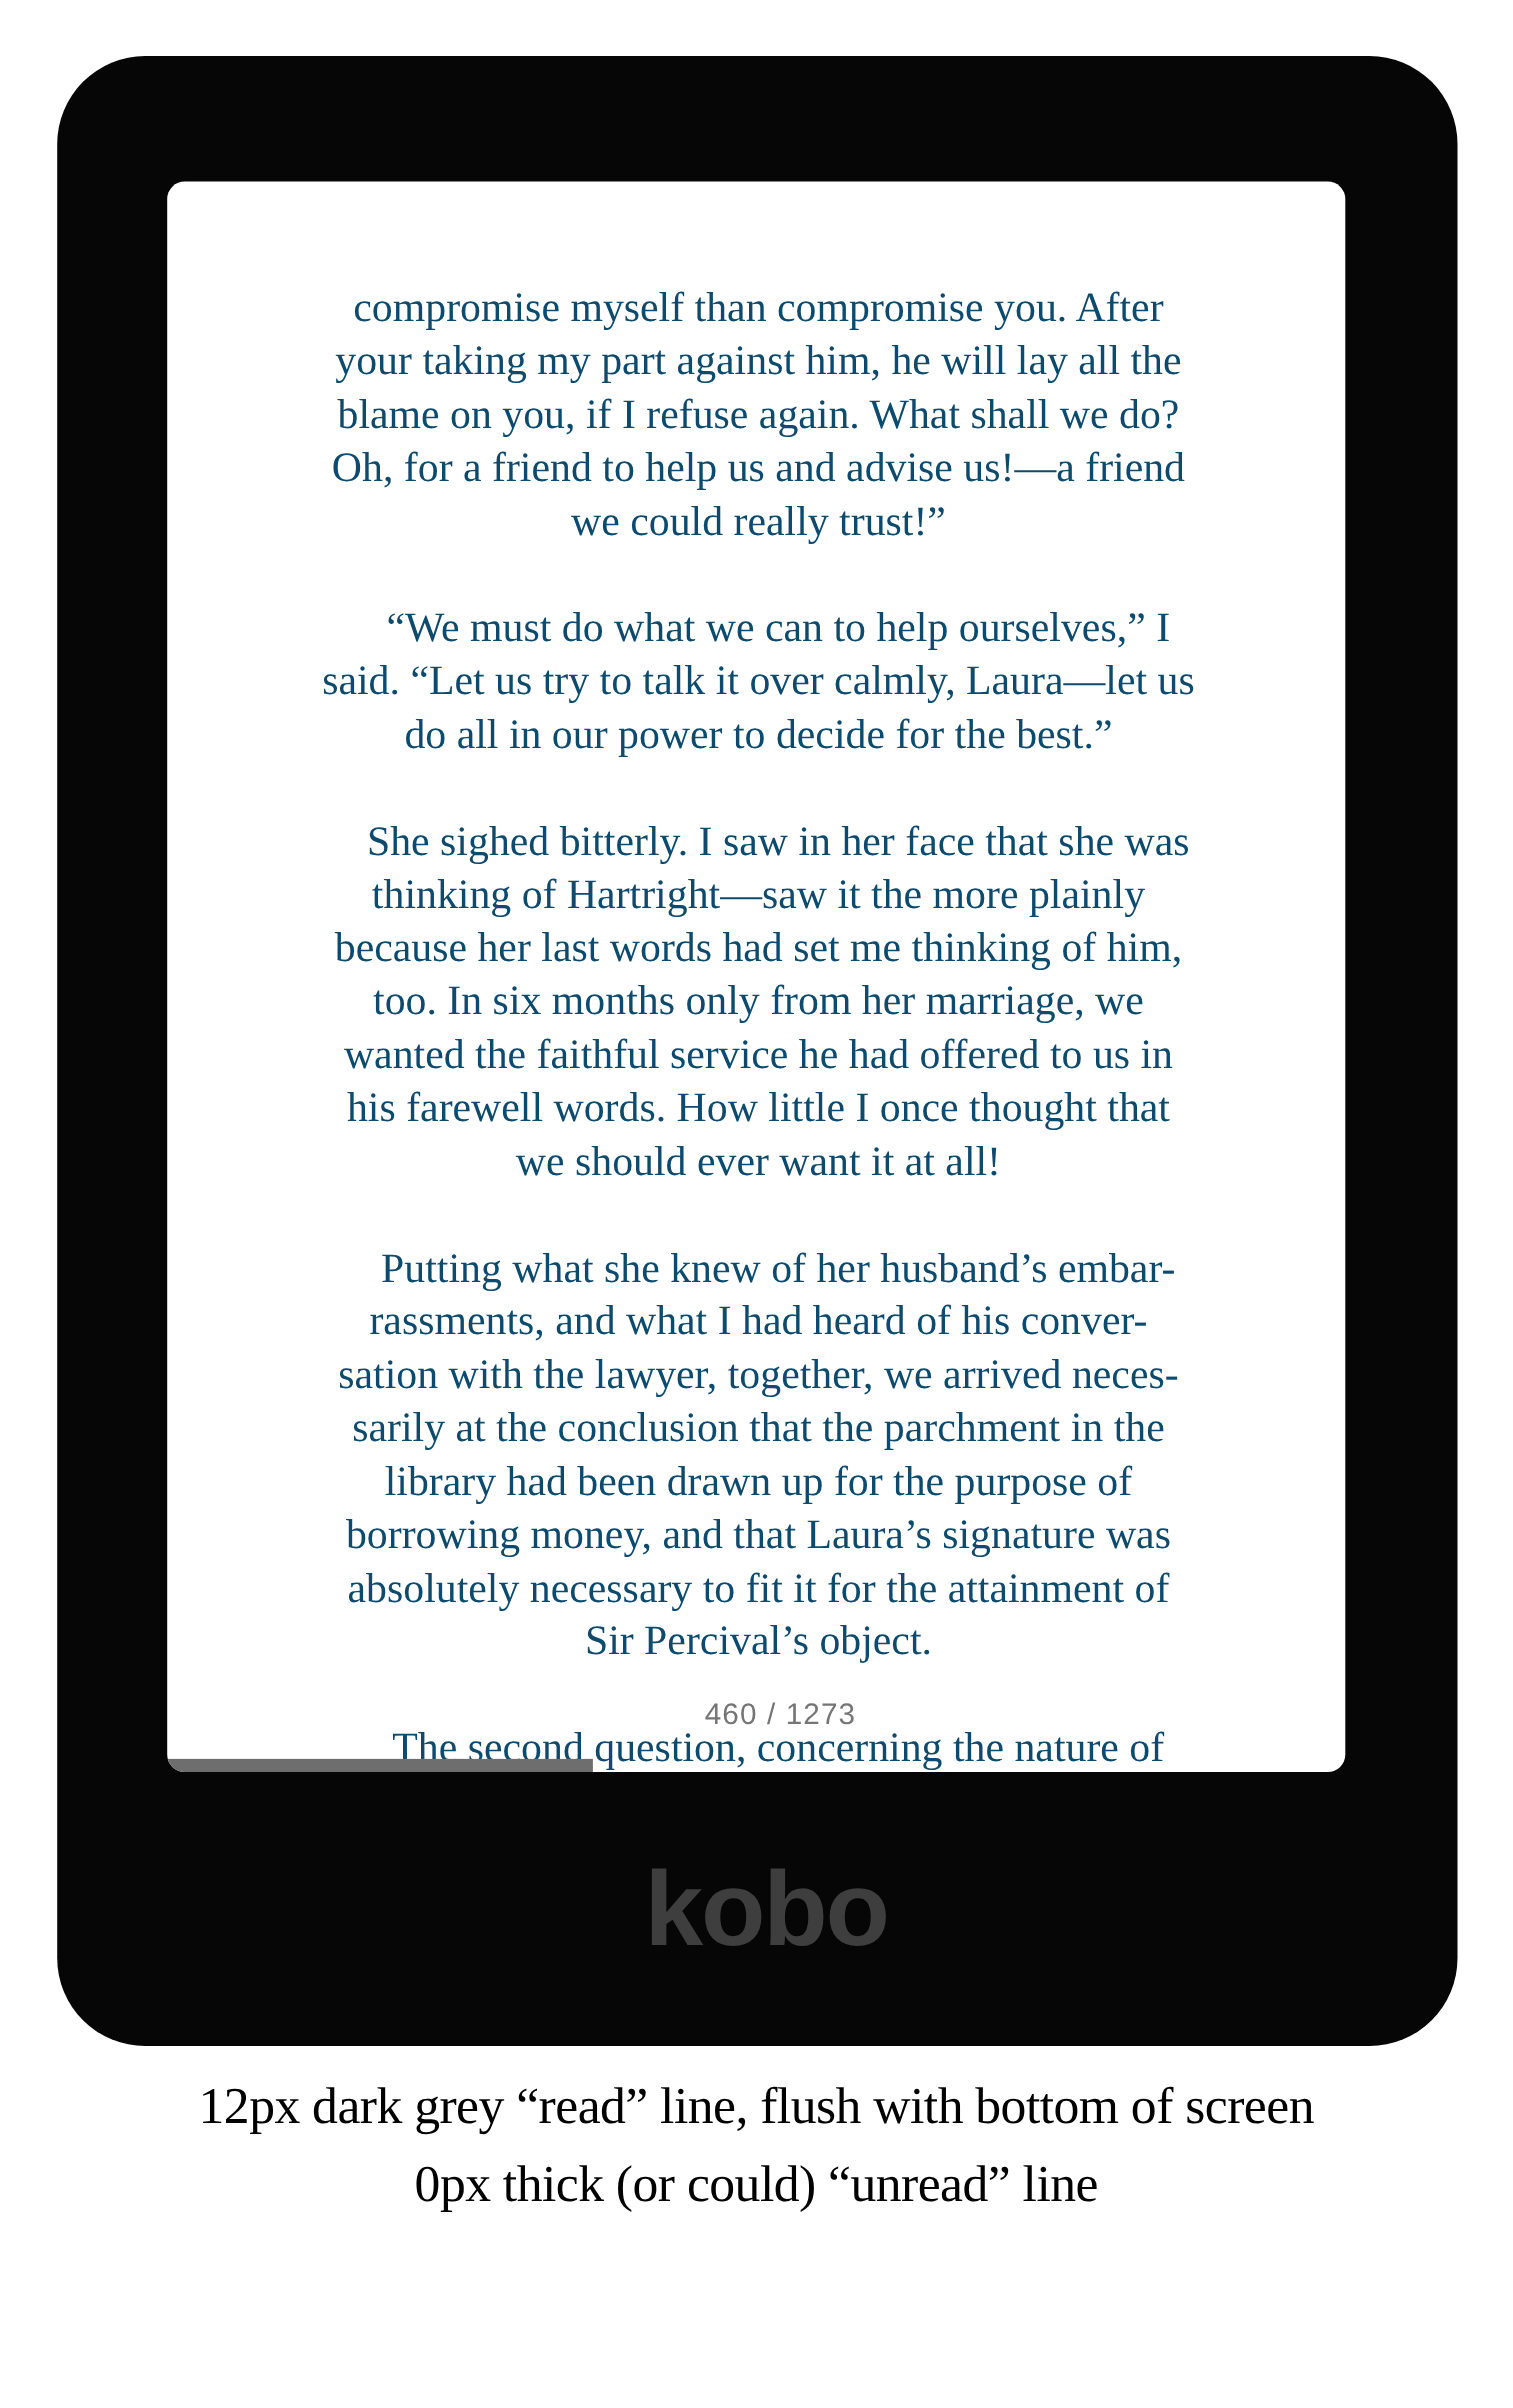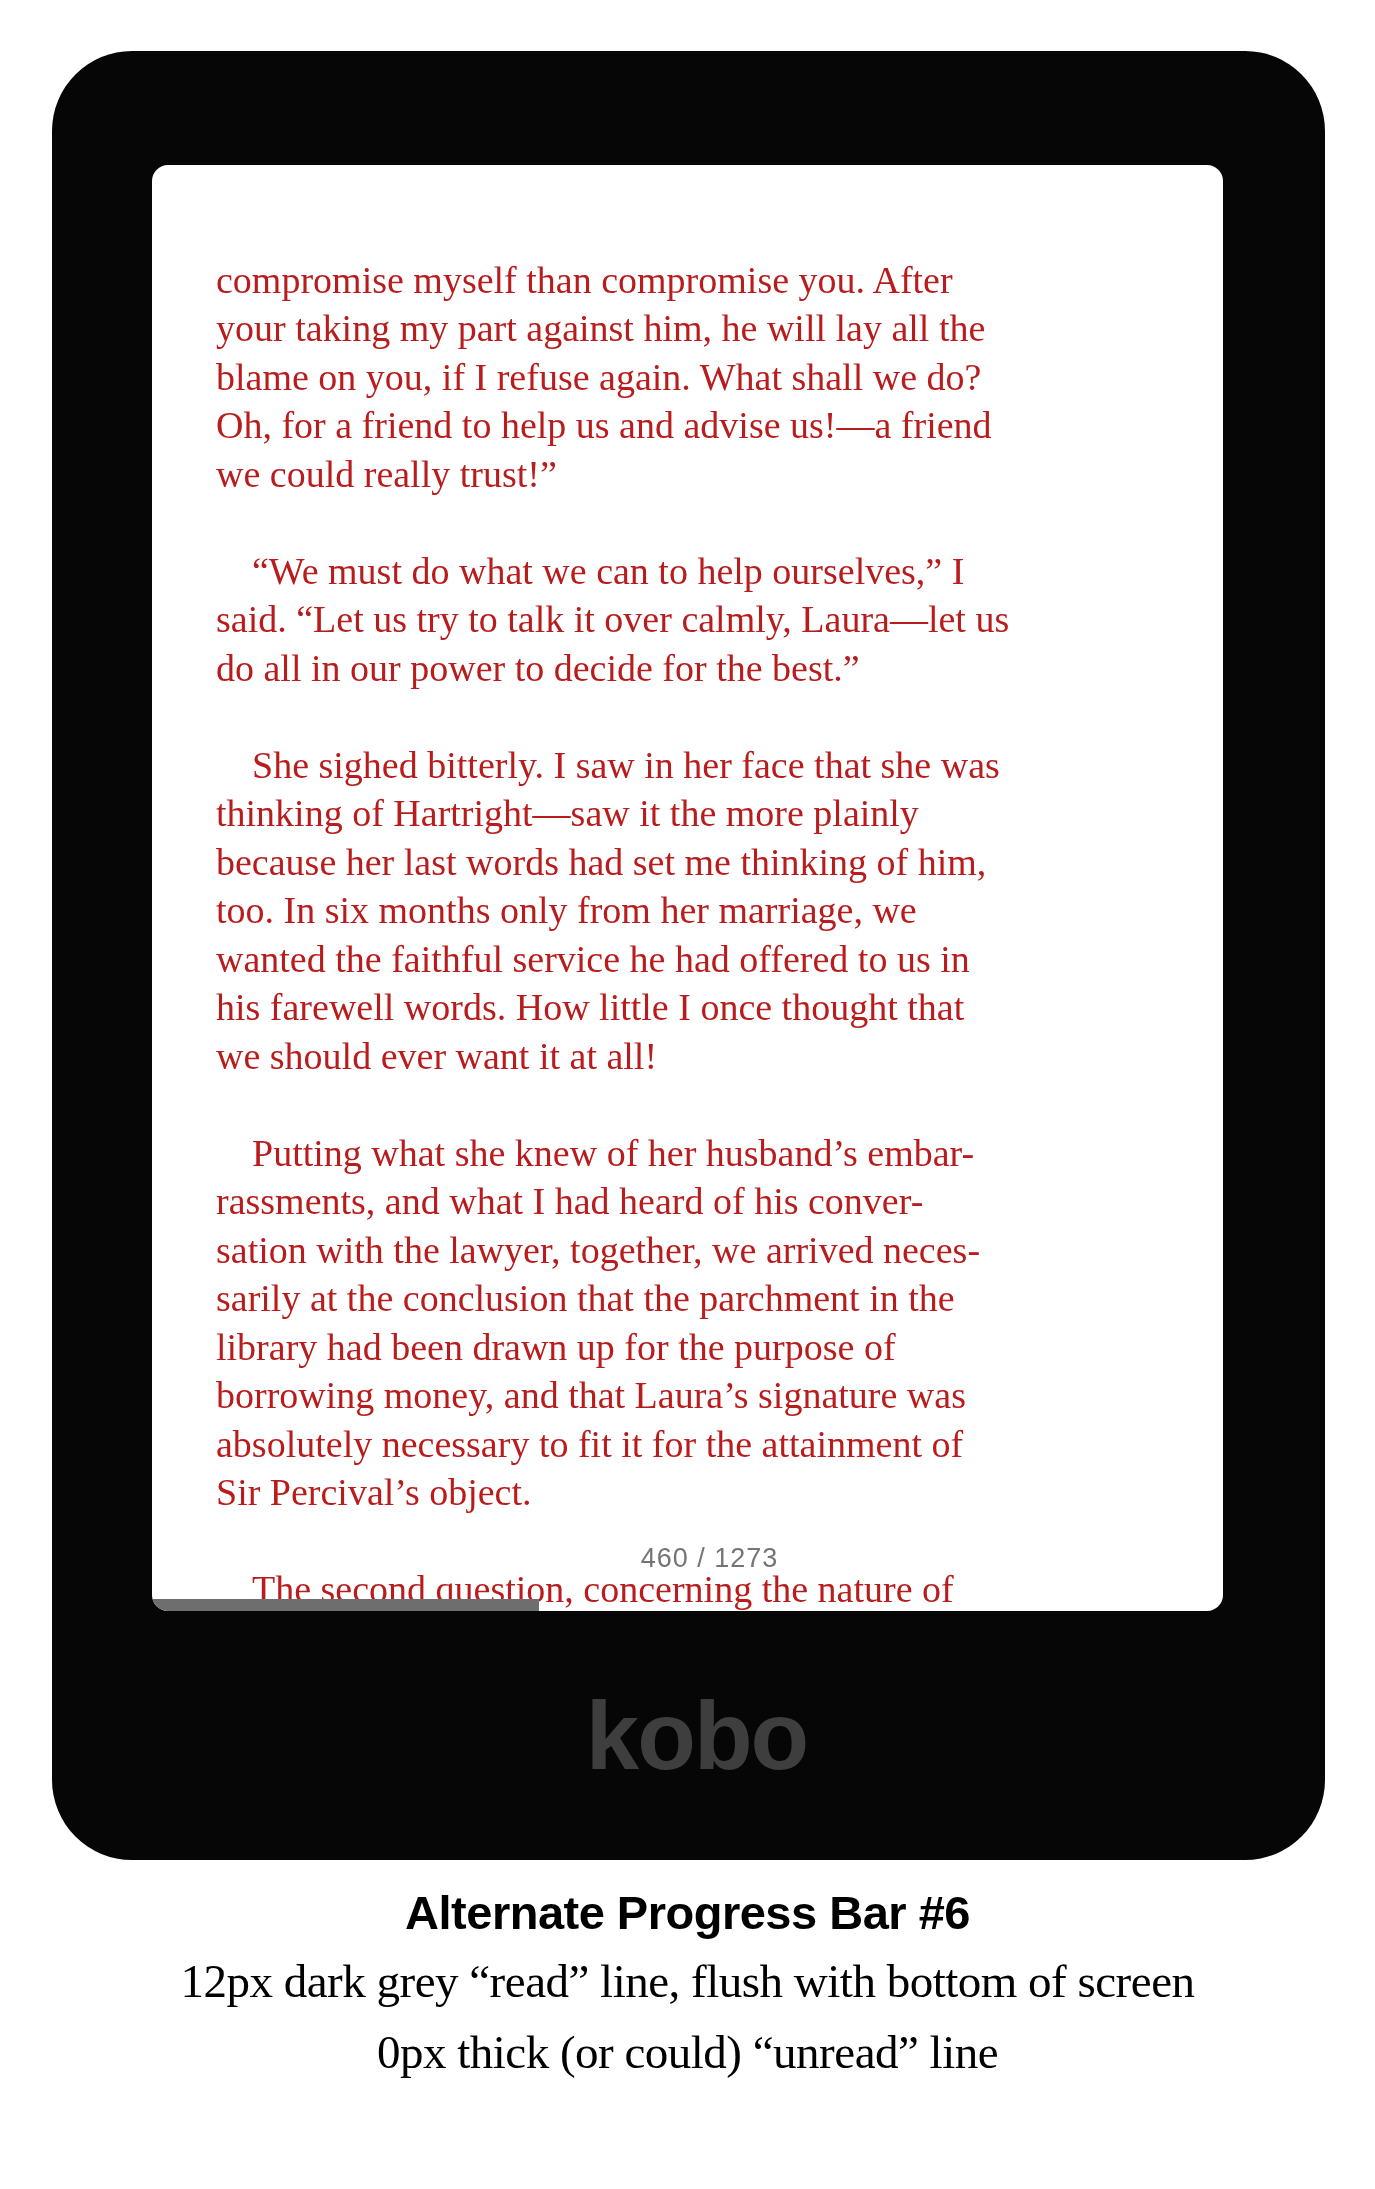--- a/index.html
+++ b/index.html
@@ -34,26 +34,26 @@
     background: #ffffff;
     border-radius: 16px;
     overflow: hidden;
   }
   
   .page-text {
     position: absolute;
     left: 64px;
     right: 60px;
     top: 42px;
-    color: #b91c1c;
+    color: #0c4a6e;
     font-family: "Liberation Serif", serif;
     font-size: 38px;
     line-height: 48.5px;
     white-space: pre-line;
-    text-align: left;
+    text-align: center;
   }
   .para { margin: 0; padding: 0; }
   .para.indent { text-indent: 36px; }
   
   .page-indicator {
     position: absolute;
     left: 0;
     right: 0;
     top: 1378px;
     text-align: center;
@@ -158,18 +158,17 @@
 
     </div>
 
     <div class="bezel-bottom">
       <div class="logo">kobo</div>
     </div>
 
   </div>
 
   <div class="caption">
-    <div class="caption-title">Alternate Progress Bar #6</div>
     <div class="caption-line">12px dark grey “read” line, flush with bottom of screen</div>
     <div class="caption-line">0px thick (or could) “unread” line</div>
   </div>
 
 </div>
 
 </body></html>

